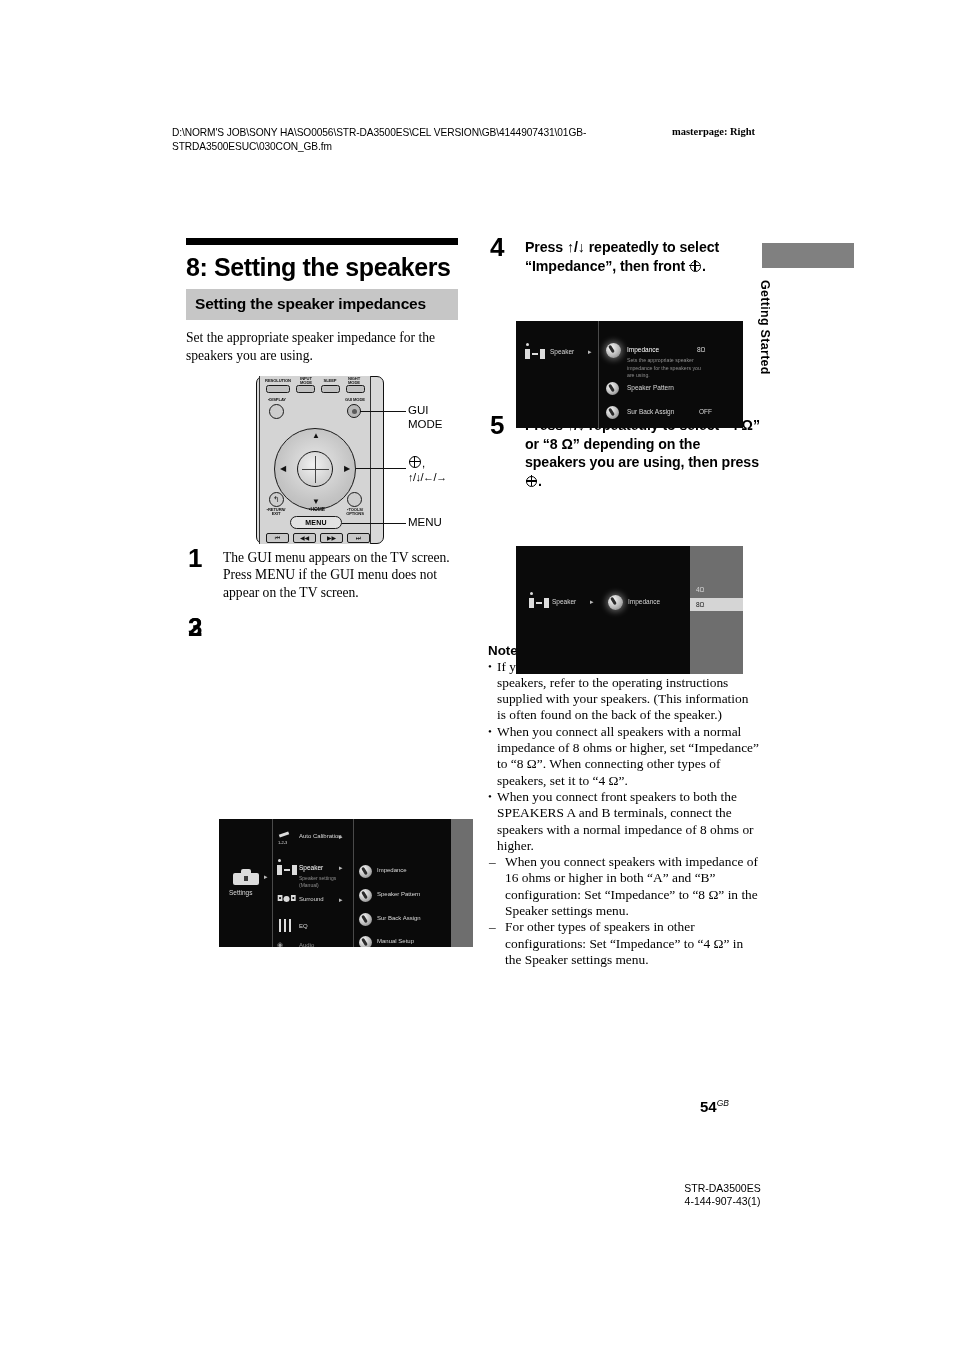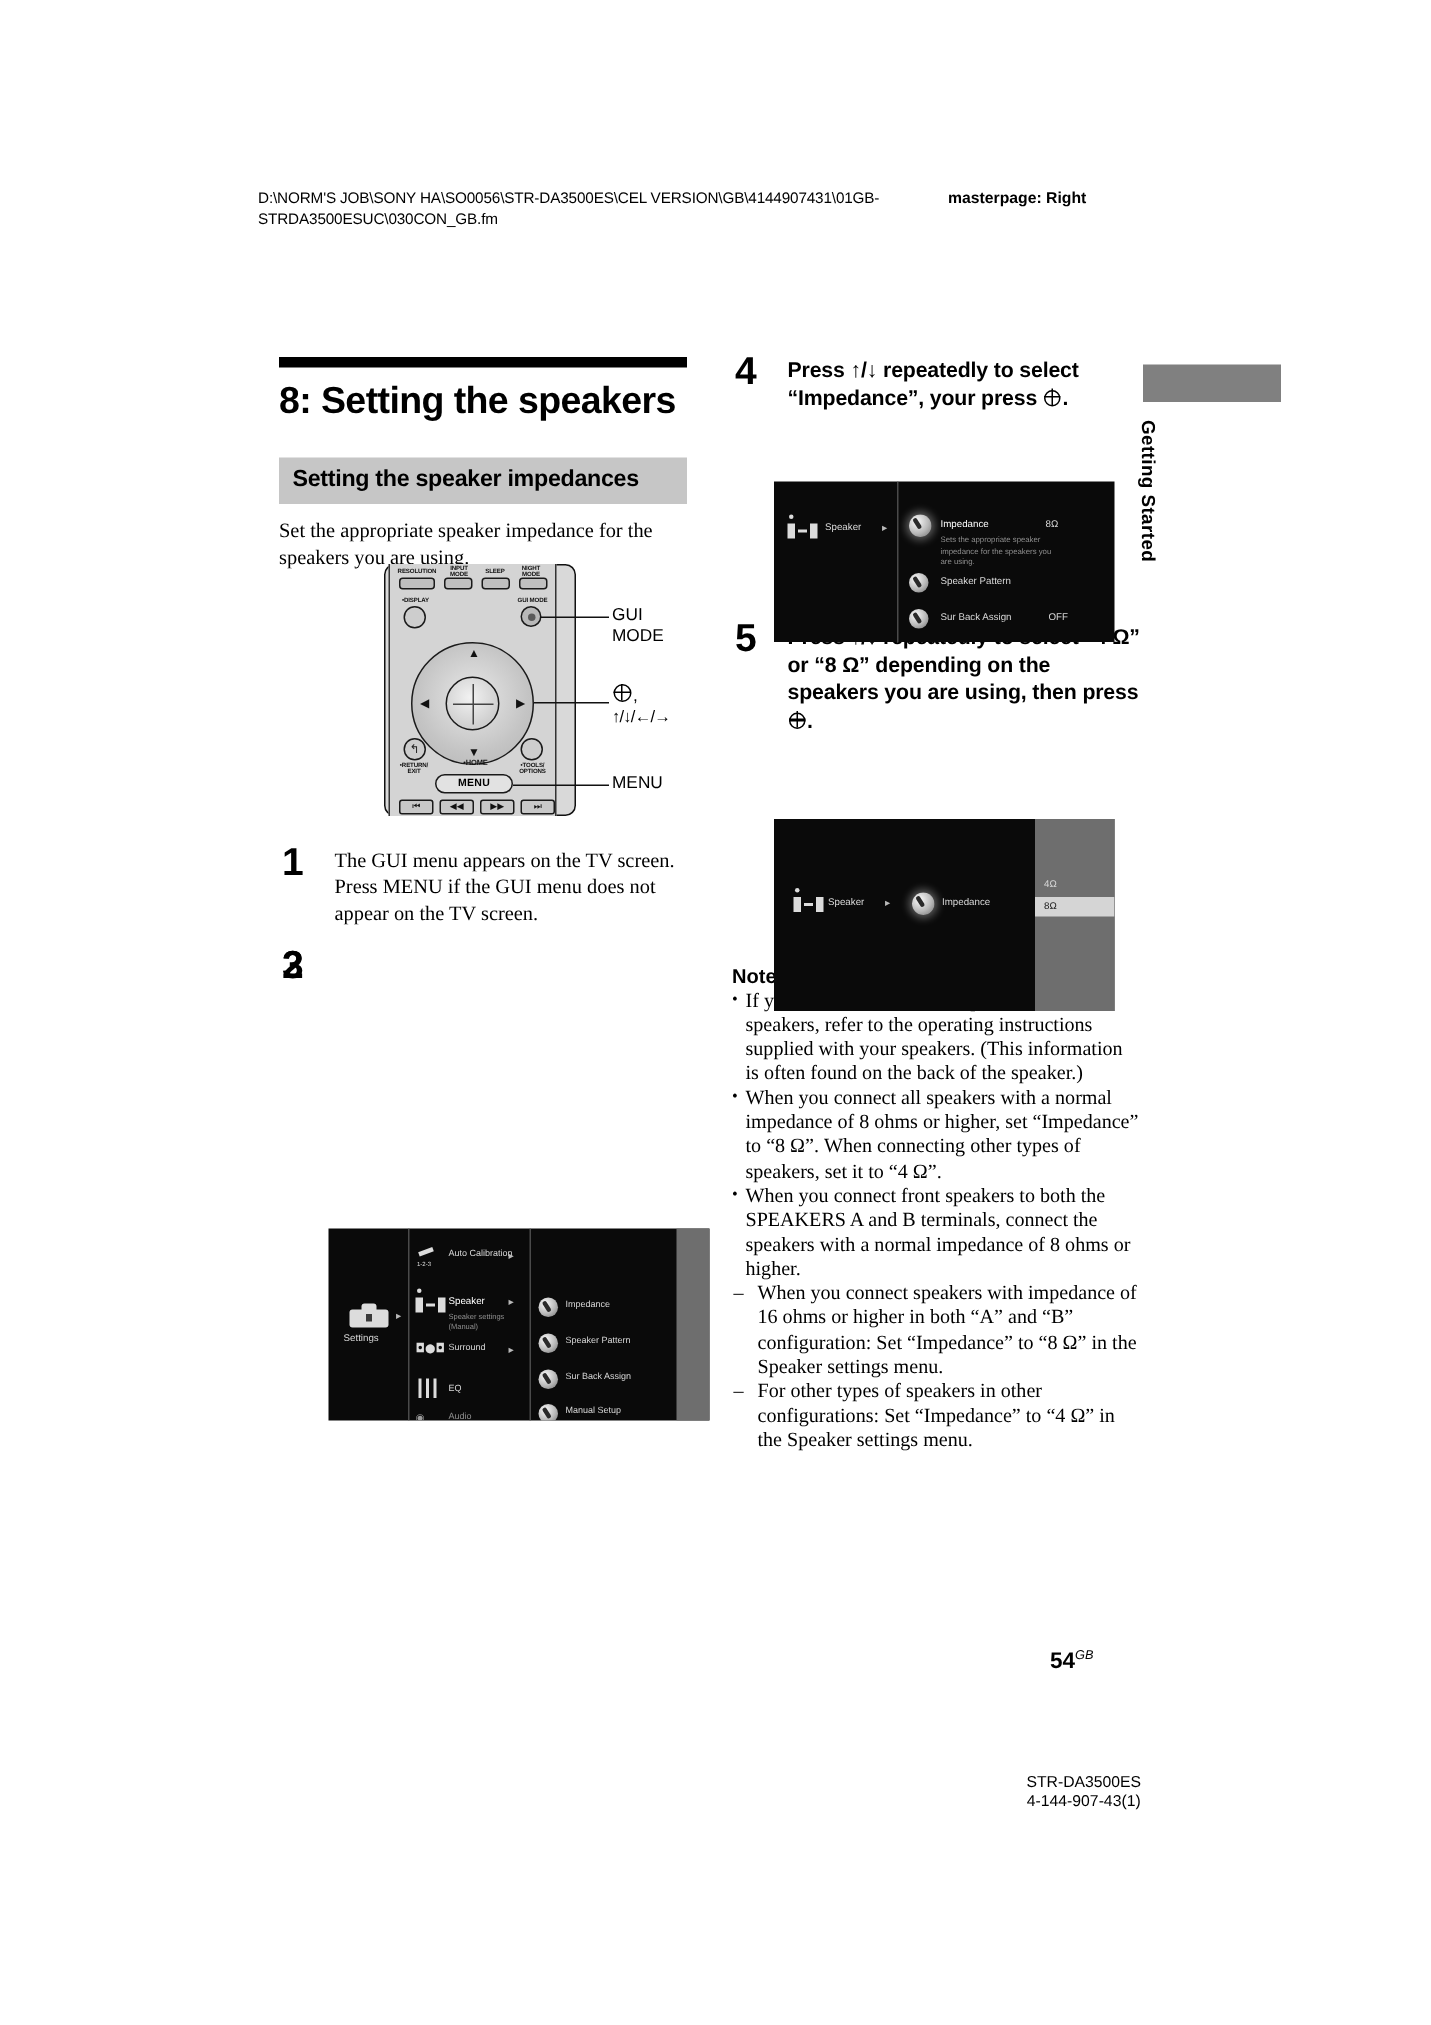--- a/index.html
+++ b/index.html
@@ -13,22 +13,22 @@
   .page { position: relative; width: 954px; height: 964px; }
 
   
   .hdr-path {
     position: absolute; left: 172px; top: 126px; width: 480px;
     font-family: "Liberation Sans", sans-serif;
     font-size: 10.2px; line-height: 13.5px; color: #000;
     letter-spacing: -0.1px;
   }
   .hdr-master {
-    position: absolute; left: 632px; top: 126px;
-    font-family: Liberation Sans, sans-serif;
+    position: absolute; left: 672px; top: 126px;
+    font-family: Liberation Serif, serif;
     font-size: 10.5px; font-weight: bold;
   }
 
   
   .edge-tab {
     position: absolute; left: 762px; top: 243px;
     width: 92px; height: 25px; background: #808080;
   }
   .edge-label {
     position: absolute; left: 752px; top: 280px;
@@ -42,21 +42,21 @@
 
   
   .col-left { position: absolute; left: 186px; top: 238px; width: 272px; }
   .rule-top { width: 272px; height: 7px; background: #000; }
   h1.chapter {
     font-family: "Liberation Sans", sans-serif;
     font-size: 25px; font-weight: bold;
     margin-top: 8px; letter-spacing: -0.4px;
   }
   .band {
-    margin-top: 23px; background: #c6c6c6;
+    margin-top: 7px; background: #c6c6c6;
     padding: 6px 9px 7px 9px;
     font-family: "Liberation Sans", sans-serif;
     font-size: 15.5px; font-weight: bold;
     letter-spacing: -0.2px;
   }
   .intro {
     margin-top: 9px; font-size: 13.6px; line-height: 17.5px;
   }
 
   
@@ -347,21 +347,21 @@
     <div class="gui-txt" style="left:158px; top:96px; font-size:6px;">Sur Back Assign</div>
 
     <div class="disc" style="left:140px; top:117px;"></div>
     <div class="gui-txt" style="left:158px; top:119px; font-size:6px;">Manual Setup</div>
   </div>
 
   <div class="col-right">
 
     <div class="step" style="margin-top:0;">
       <div class="step-num">4</div>
-      <div class="step-head"><span>Press ↑/↓ repeatedly to select “Impedance”, your press</span> <span class="ent"></span><span>.</span></div>
+      <div class="step-head"><span>Press ↑/↓ repeatedly to select “Impedance”, then front</span> <span class="ent"></span><span>.</span></div>
     </div>
 
     <div style="height:124px"></div>
 
     <div class="step">
       <div class="step-num">5</div>
       <div class="step-head"><span>Press ↑/↓ repeatedly to select “4 Ω” or “8 Ω” depending on the speakers you are using, then press</span> <span class="ent"></span><span>.</span></div>
     </div>
 
     <div style="height:152px"></div>

